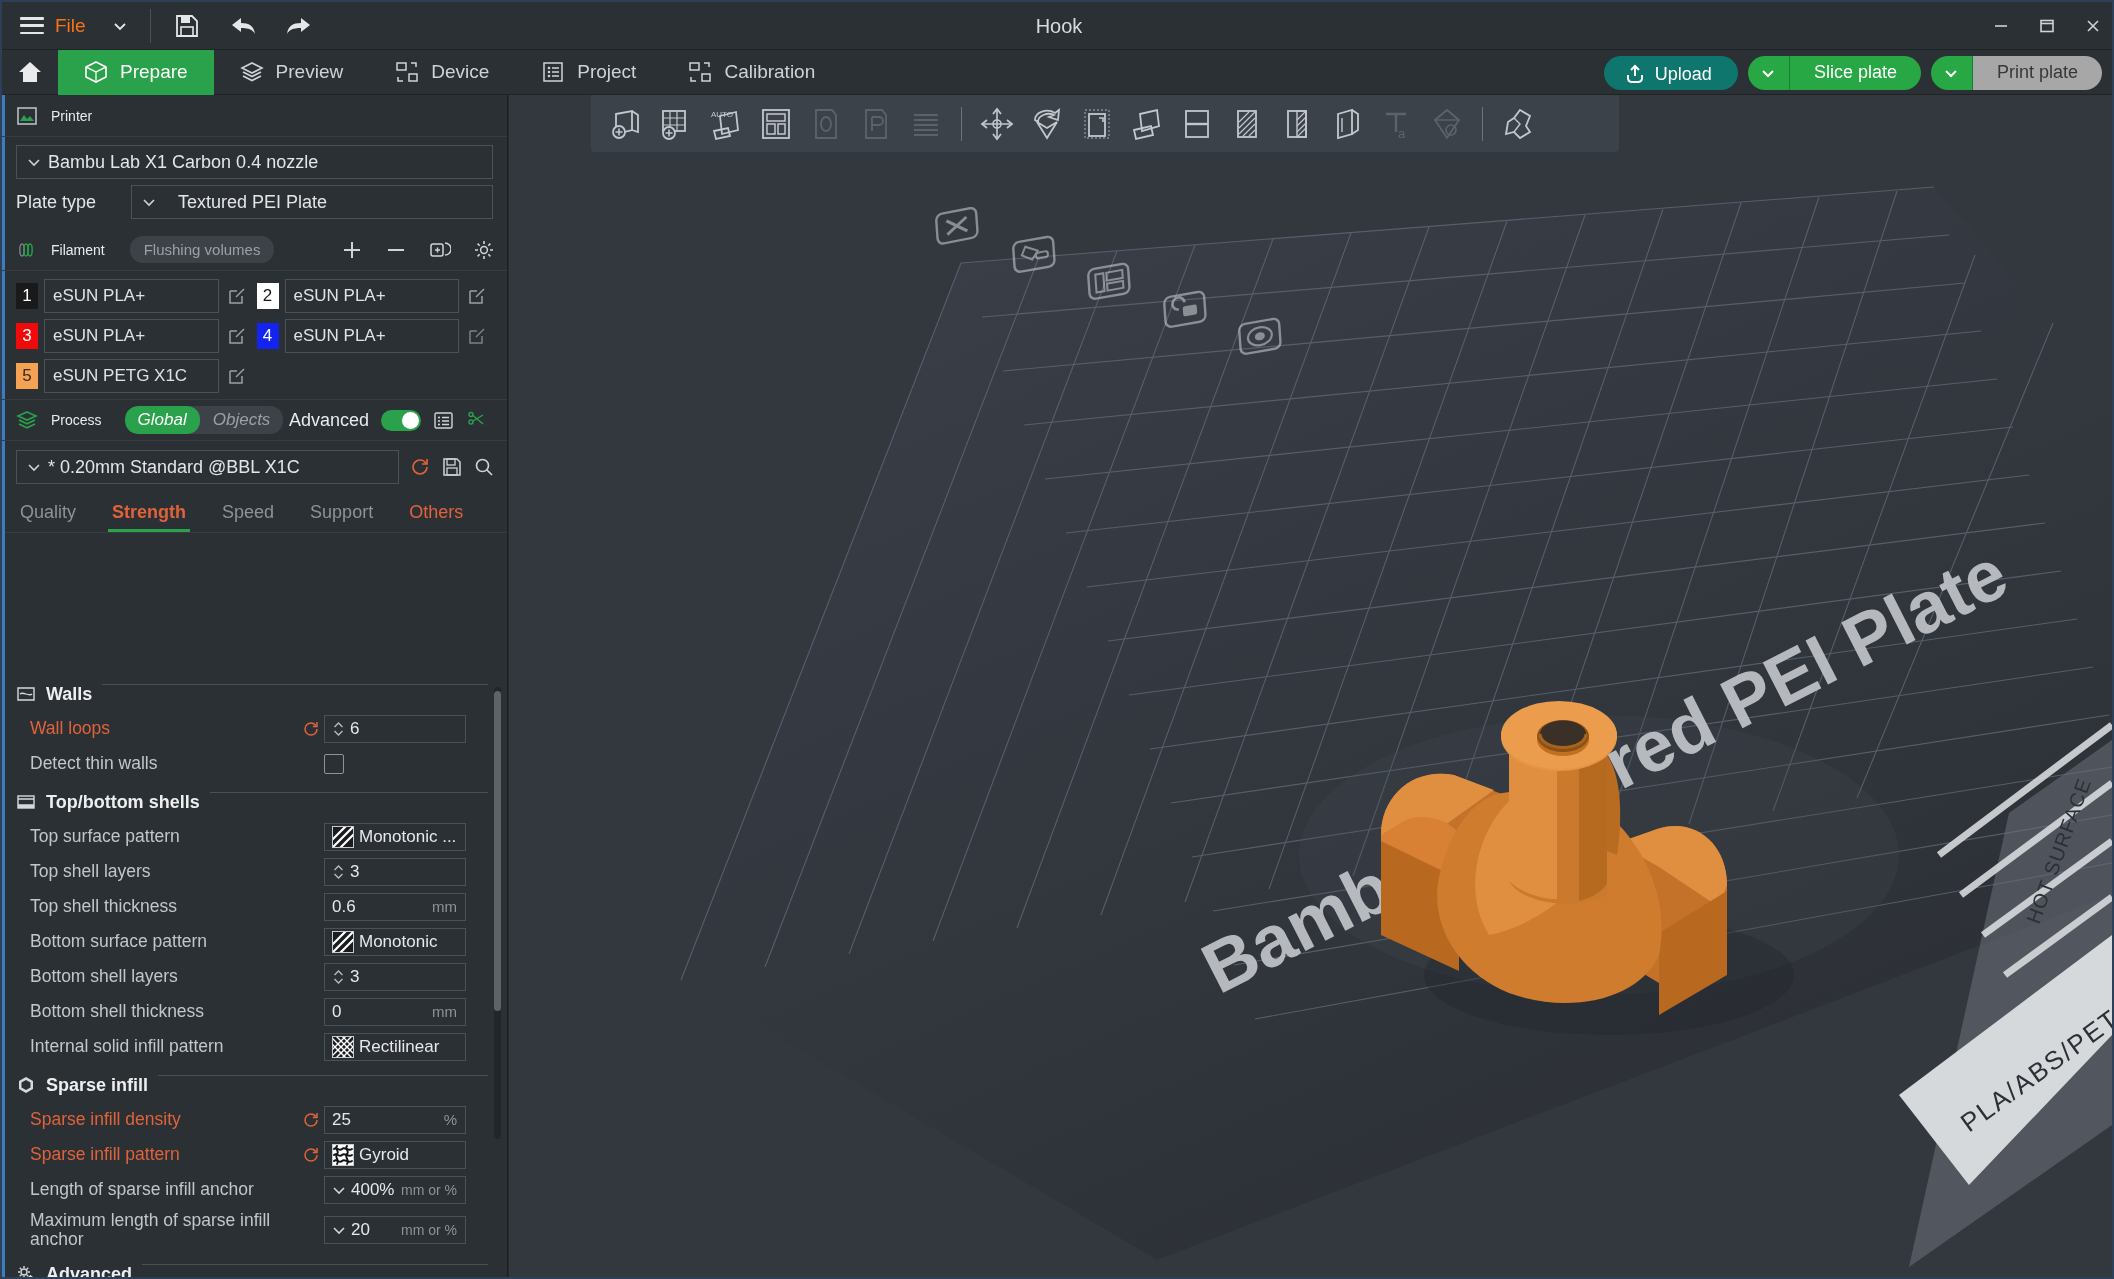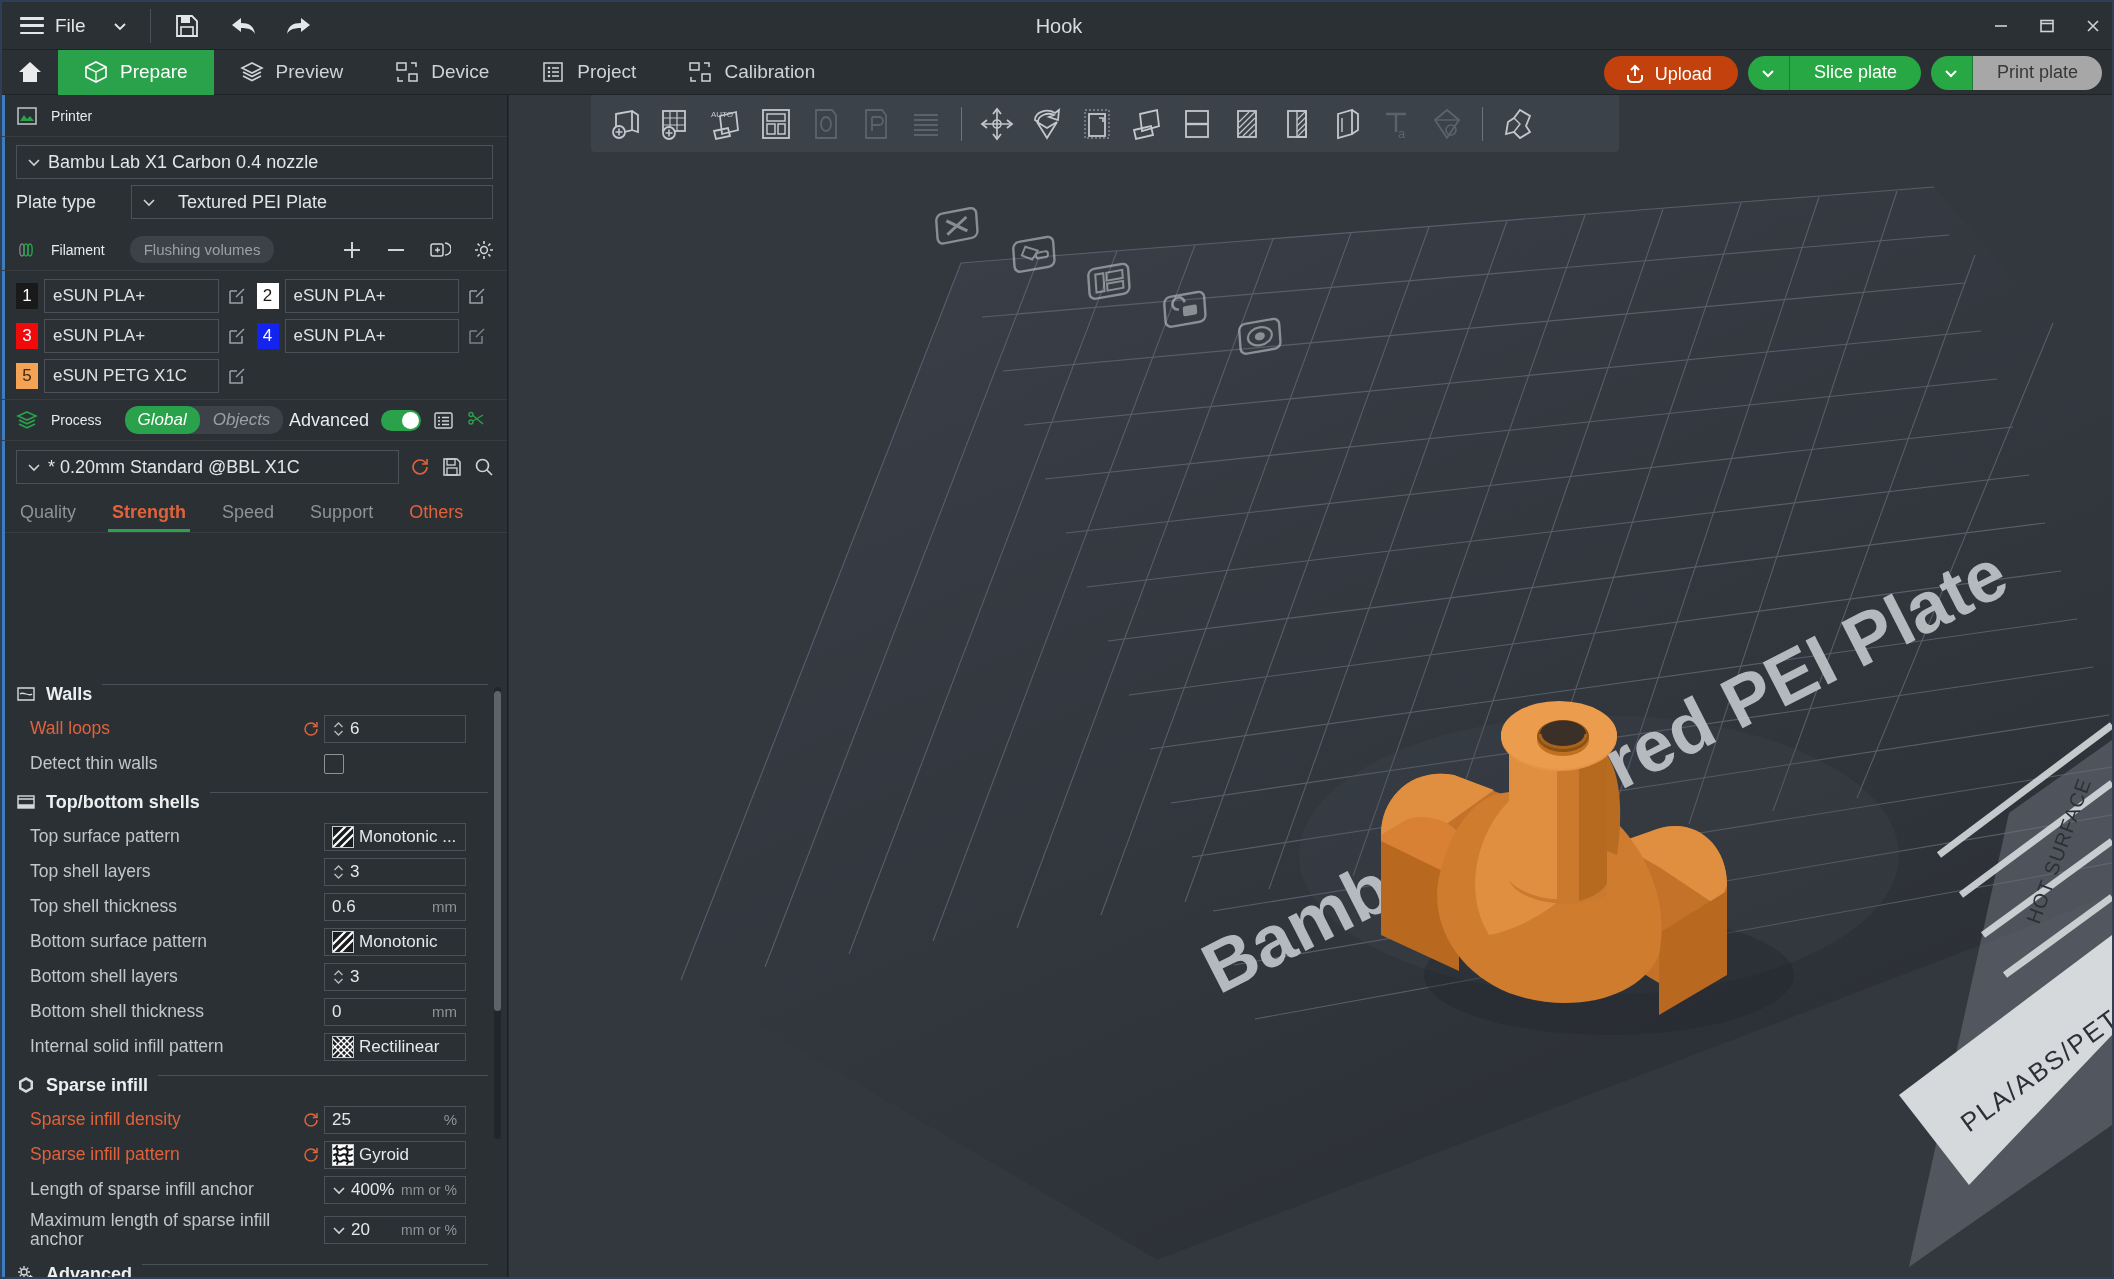--- a/index.html
+++ b/index.html
@@ -14,21 +14,21 @@
 
   
   .titlebar {
     position: absolute; left: 0; top: 0; width: 2114px; height: 48px;
     background: #2b3034; display: flex; align-items: center;
     border-bottom: 1px solid #1f2326;
   }
   .menu-left { display: flex; align-items: center; height: 48px; padding-left: 18px; gap: 0; }
   .hamburger { width: 24px; height: 17px; display: flex; flex-direction: column; justify-content: space-between; }
   .hamburger i { display: block; height: 2.5px; background: #e4e6e8; border-radius: 1px; }
-  .file-label { color: #e5e5e5; font-size: 19px; margin-left: 11px; }
+  .file-label { color: #f97316; font-size: 19px; margin-left: 11px; }
   .chev-down { margin-left: 26px; width: 16px; height: 16px; }
   .chev-down svg { display: block; }
   .tb-sep { width: 1px; height: 34px; background: #4a5055; margin: 0 22px; }
   .tb-icons { display: flex; align-items: center; gap: 28px; }
   .tb-icon { width: 28px; height: 28px; display: flex; align-items: center; justify-content: center; cursor: pointer; }
   .win-title {
     position: absolute; left: 0; right: 0; top: 0; height: 48px;
     display: flex; align-items: center; justify-content: center;
     color: #d8dbde; font-size: 20px; pointer-events: none;
   }
@@ -43,21 +43,21 @@
   }
   .nav-home { width: 56px; height: 45px; display: flex; align-items: center; justify-content: center; cursor: pointer; }
   .nav-item {
     height: 45px; display: flex; align-items: center; gap: 12px;
     padding: 0 26px; color: #cfd3d6; font-size: 19px; cursor: pointer;
   }
   .nav-item.active { background: #2aa14b; color: #ffffff; }
   .nav-ico { width: 24px; height: 24px; display: flex; align-items: center; justify-content: center; }
   .nav-right { position: absolute; right: 14px; top: 0; height: 45px; display: flex; align-items: center; gap: 10px; }
   .pill-upload {
-    height: 34px; background: #c2410c; border-radius: 17px; color: #fff;
+    height: 34px; background: #0f766e; border-radius: 17px; color: #fff;
     display: flex; align-items: center; gap: 9px; padding: 3px 26px 0 20px;
     font-size: 18px; cursor: pointer;
   }
   .pill-split { height: 34px; display: flex; align-items: stretch; border-radius: 17px; overflow: hidden; cursor: pointer; }
   .pill-split .pc-arrow {
     background: #28a745; width: 42px; display: flex; align-items: center; justify-content: center;
     border-right: 1px solid #1d7d35;
   }
   .pill-split .pc-main {
     background: #28a745; color: #fff; font-size: 18px; display: flex; align-items: center;

